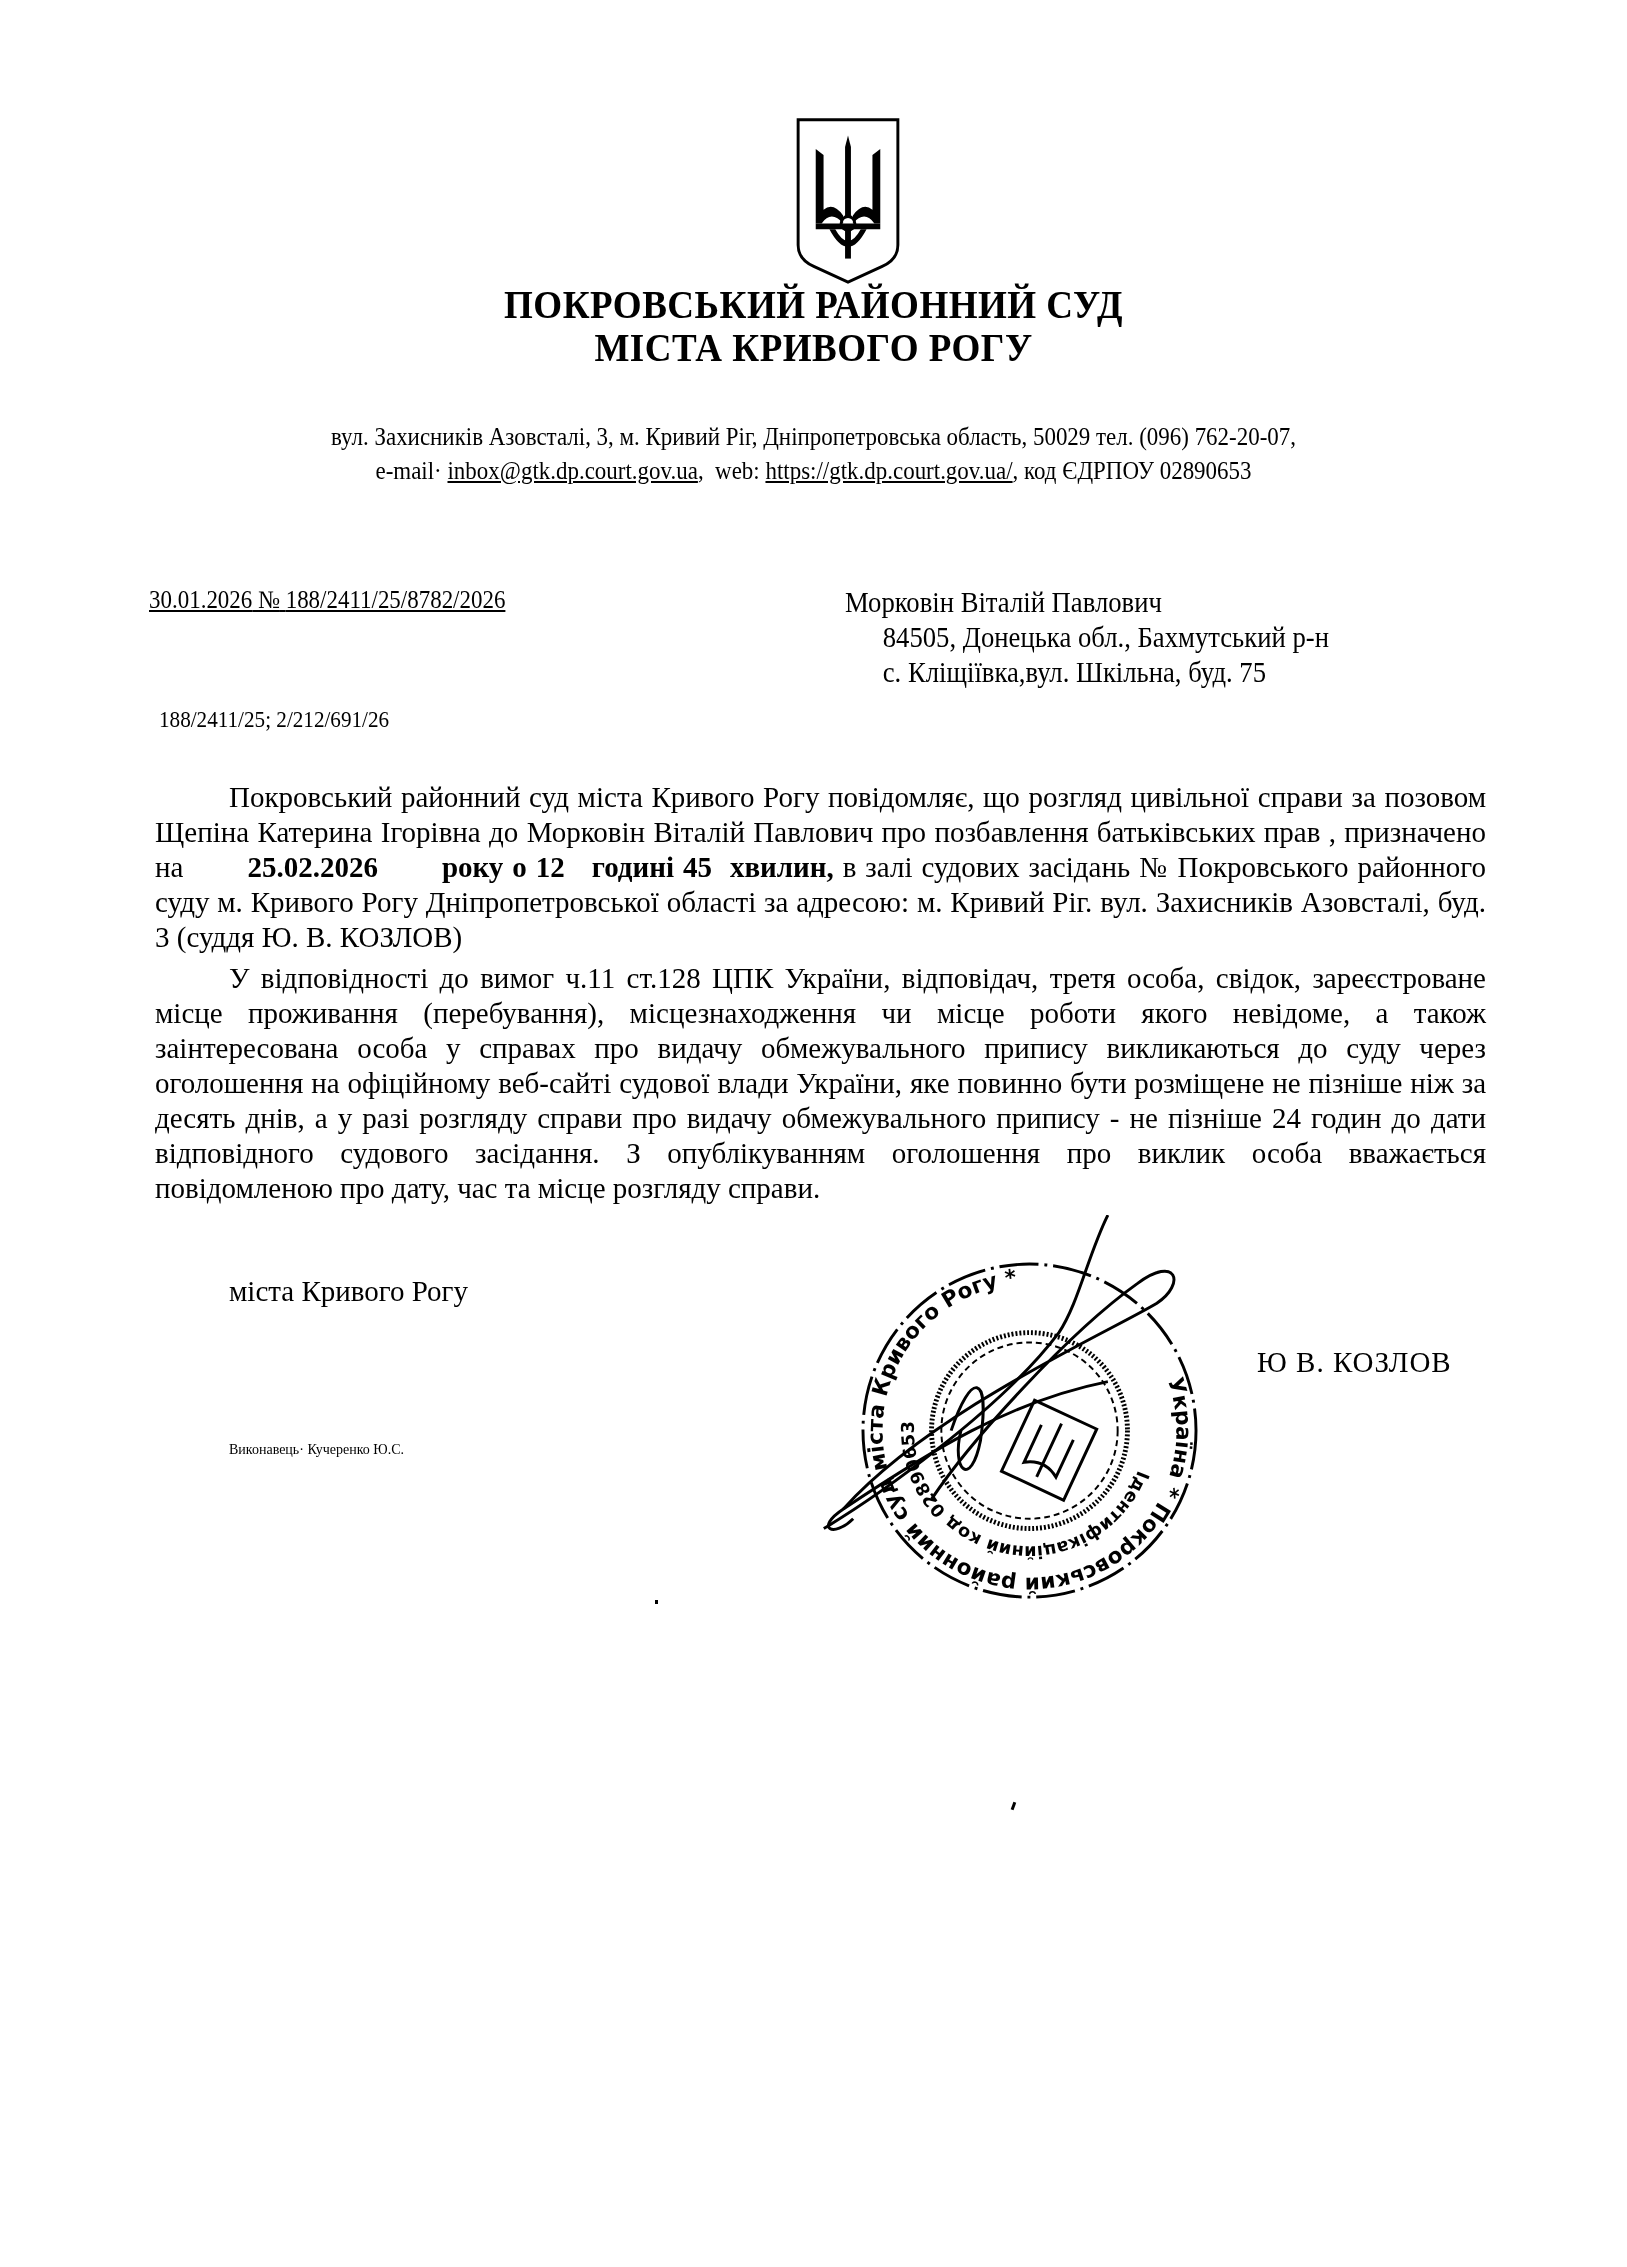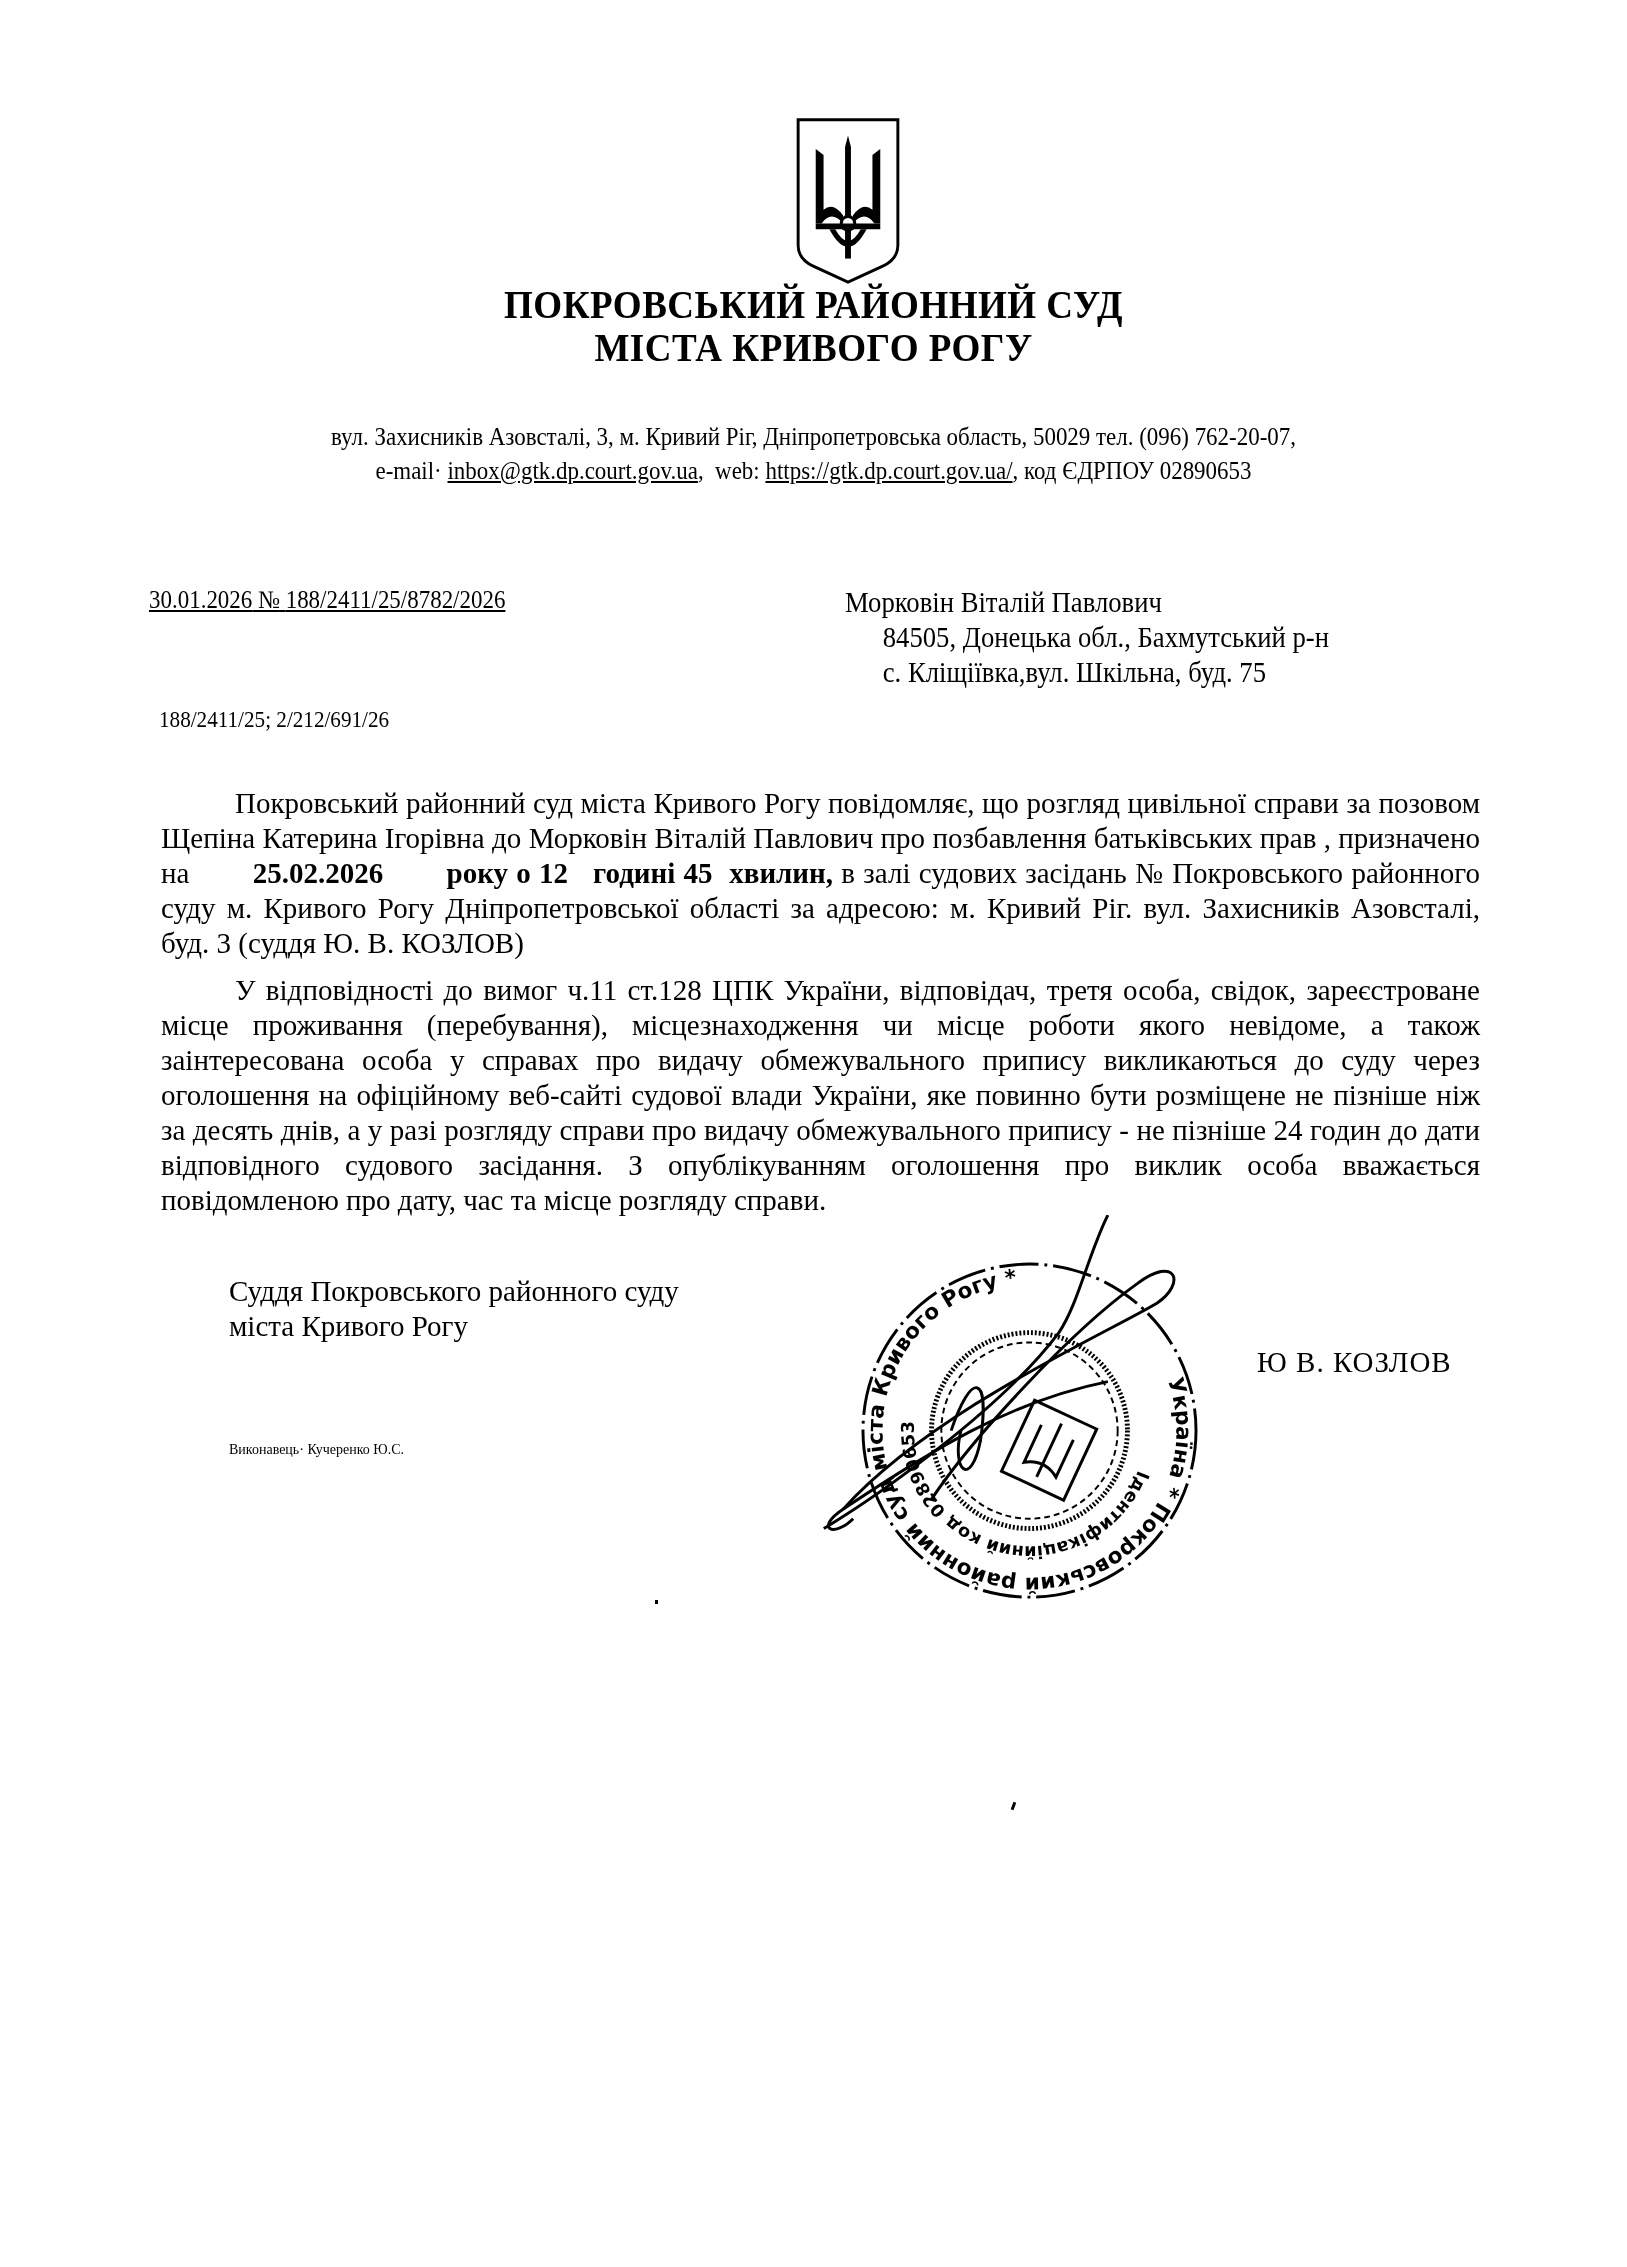--- a/index.html
+++ b/index.html
@@ -14,21 +14,21 @@
     .contact { left: 0; width: 1627px; text-align: center; font-size: 25.5px; transform: scaleX(0.9); }
     #contact1 { top: 422px; }
     #contact2 { top: 456px; }
     .u { text-decoration: underline; }
     #outref { left: 149px; top: 585px; font-size: 25.5px; text-decoration: underline; transform: scaleX(0.9); transform-origin: left; }
     #caseref { left: 159px; top: 706px; font-size: 23.5px; transform: scaleX(0.9); transform-origin: left; }
     #addressee { left: 845px; top: 585px; font-size: 29px; line-height: 35px; transform: scaleX(0.92); transform-origin: left; }
     #addressee .indent { padding-left: 41px; }
     #body { left: 149px; top: 774px; width: 1343px; font-size: 29px; line-height: 35px;
       text-align: justify; }
-    #body p { margin: 12px; text-indent: 74px; }
+    #body p { margin: 6px; text-indent: 74px; }
     #body b { font-weight: bold; }
     .gap { display: inline-block; width: 55px; }
     #sig-left { left: 229px; top: 1274px; font-size: 29px; line-height: 35px; }
     #executor { left: 229px; top: 1442px; font-size: 14px; }
     #sig-right { left: 1257px; top: 1308px; font-size: 29px; letter-spacing: 1px; margin-top: 38px; }
     #stamp { left: 814px; top: 1215px; width: 431px; height: 392px; }
     .speck { position: absolute; background: #000; }
   </style>
 </head>
 <body>
@@ -75,21 +75,20 @@
     <b>25.02.2026</b><span class="gap"></span>
     <b>року о 12</b>&nbsp;&nbsp;
     <b>годині 45</b>&nbsp;
     <b>хвилин,</b>
     <span>в залі судових засідань № Покровського  районного суду м. Кривого Рогу Дніпропетровської області за адресою: м. Кривий Ріг. вул. Захисників Азовсталі,  буд. 3 (суддя  Ю. В.  КОЗЛОВ)</span>
   </p>
   <p>У відповідності до вимог ч.11 ст.128 ЦПК України, відповідач, третя особа, свідок, зареєстроване місце проживання (перебування), місцезнаходження чи місце роботи якого невідоме, а також заінтересована особа у справах про видачу обмежувального припису викликаються до суду через оголошення на офіційному веб-сайті судової влади України, яке повинно бути розміщене не пізніше ніж за десять днів, а у разі розгляду справи про видачу обмежувального припису - не пізніше 24 годин до дати відповідного судового засідання. З опублікуванням оголошення про виклик особа вважається повідомленою про дату, час та місце розгляду справи.</p>
 </div>
 
 <div id="sig-left" class="abs">
-  <div>Суддя  Покровського районного суду</div>
   <div>міста Кривого Рогу</div>
 </div>
 <div id="executor" class="abs">Виконавець· Кучеренко Ю.С.</div>
 <div id="sig-right" class="abs">Ю  В.  КОЗЛОВ</div>
 
 <svg id="stamp" class="abs" viewBox="0 0 440 400">
   <defs>
     <path id="outerArc" d="M220 220 m-150 0 a150 150 0 1 1 300 0 a150 150 0 1 1 -300 0"></path>
     <path id="innerArc" d="M220 220 m-118 0 a118 118 0 1 1 236 0 a118 118 0 1 1 -236 0"></path>
   </defs>

